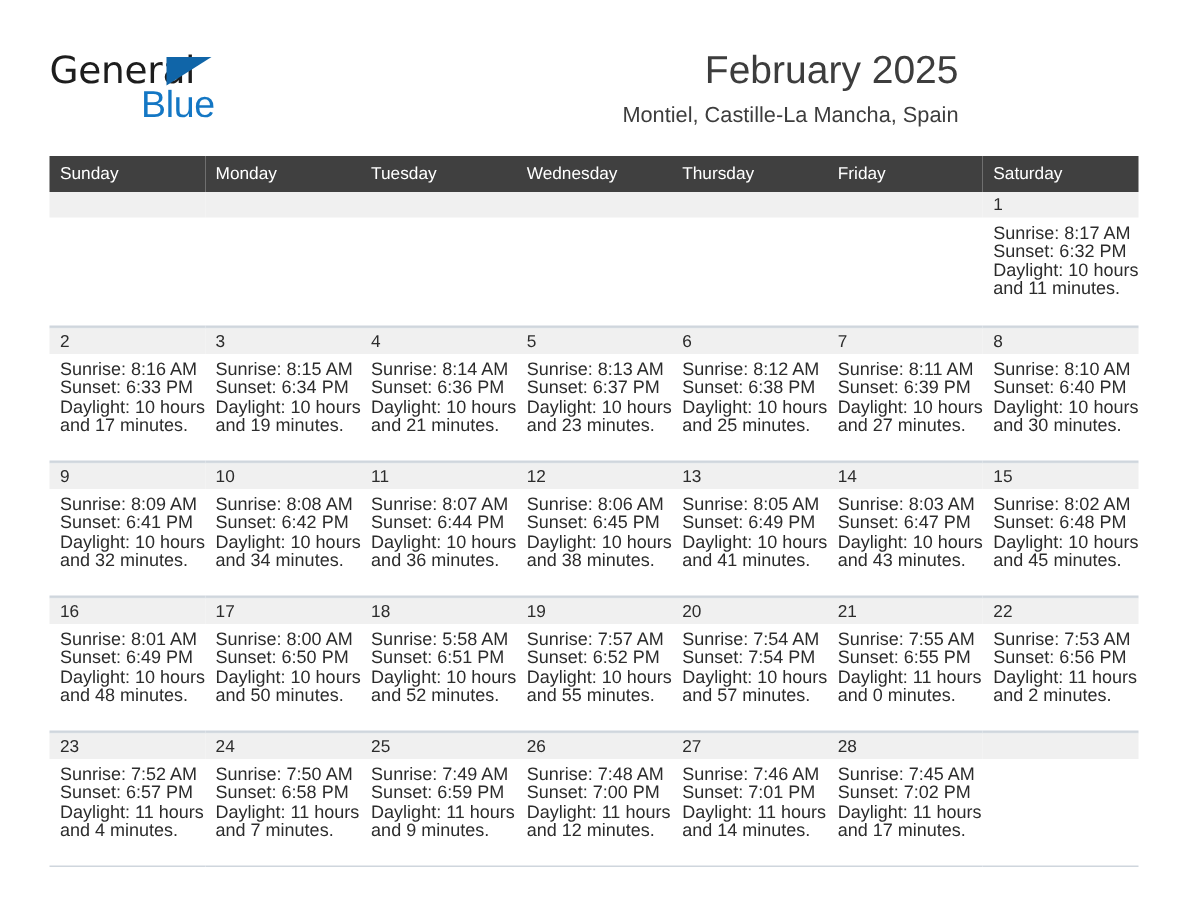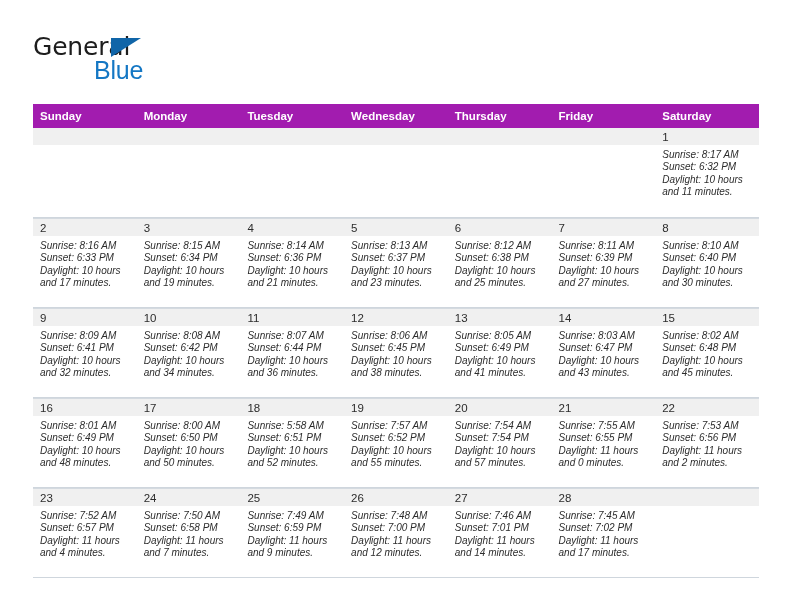--- a/index.html
+++ b/index.html
@@ -90,24 +90,24 @@
   
   .calendar {
     position: absolute;
     left: 33px;
     top: 104px;
     width: 726px;
     border-collapse: collapse;
     table-layout: fixed;
   }
   .calendar th {
-    background: #a21caf;
+    background: #404040;
     color: #ffffff;
     font-size: 11.5px;
-    font-weight: 700;
+    font-weight: 400;
     text-align: left;
     padding: 5px 0 5px 7px;
     height: 14px;
     border: none;
   }
   .calendar td {
     vertical-align: top;
     width: 103.71px;
     height: 77px;
     padding: 0;
@@ -133,39 +133,42 @@
     box-sizing: border-box;
     font-size: 11.5px;
     color: #2c2c2c;
     line-height: 16px;
   }
   .cell.empty .daynum-band {
     background: #f0f0f0;
   }
   .info {
     padding: 4px 6px 0 7px;
-    font-size: 10px;
+    font-size: 12px;
     line-height: 12.4px;
     color: #2c2c2c;
-    font-style: italic;
   }
   .info div {
     white-space: nowrap;
   }
 </style>
 </head>
 <body>
 
 <div class="page">
 
   <div class="header">
     <div class="brand">
       <span class="brand-general">General</span>
       <span class="brand-tri"></span>
       <span class="brand-blue">Blue</span>
+    </div>
+    <div class="titles">
+      <div class="cal-title">February 2025</div>
+      <div class="cal-subtitle">Montiel, Castille-La Mancha, Spain</div>
     </div>
   </div>
 
   <table class="calendar">
     <thead>
       <tr>
         <th>Sunday</th>
         <th>Monday</th>
         <th>Tuesday</th>
         <th>Wednesday</th>

